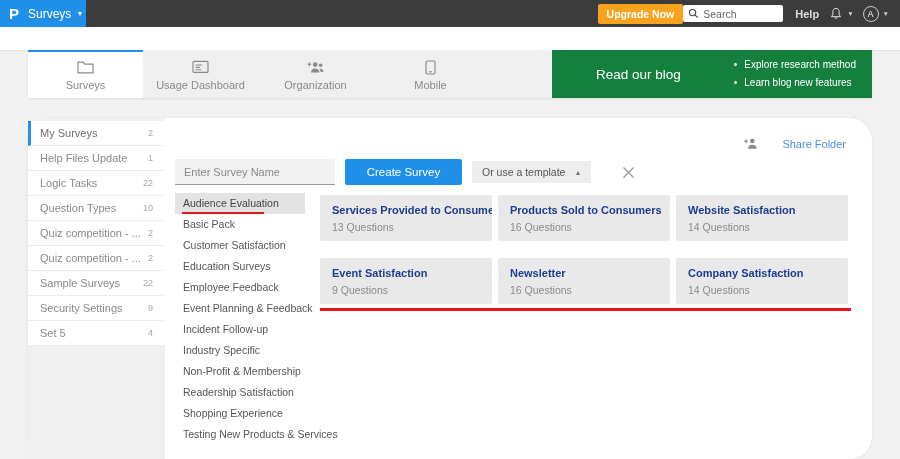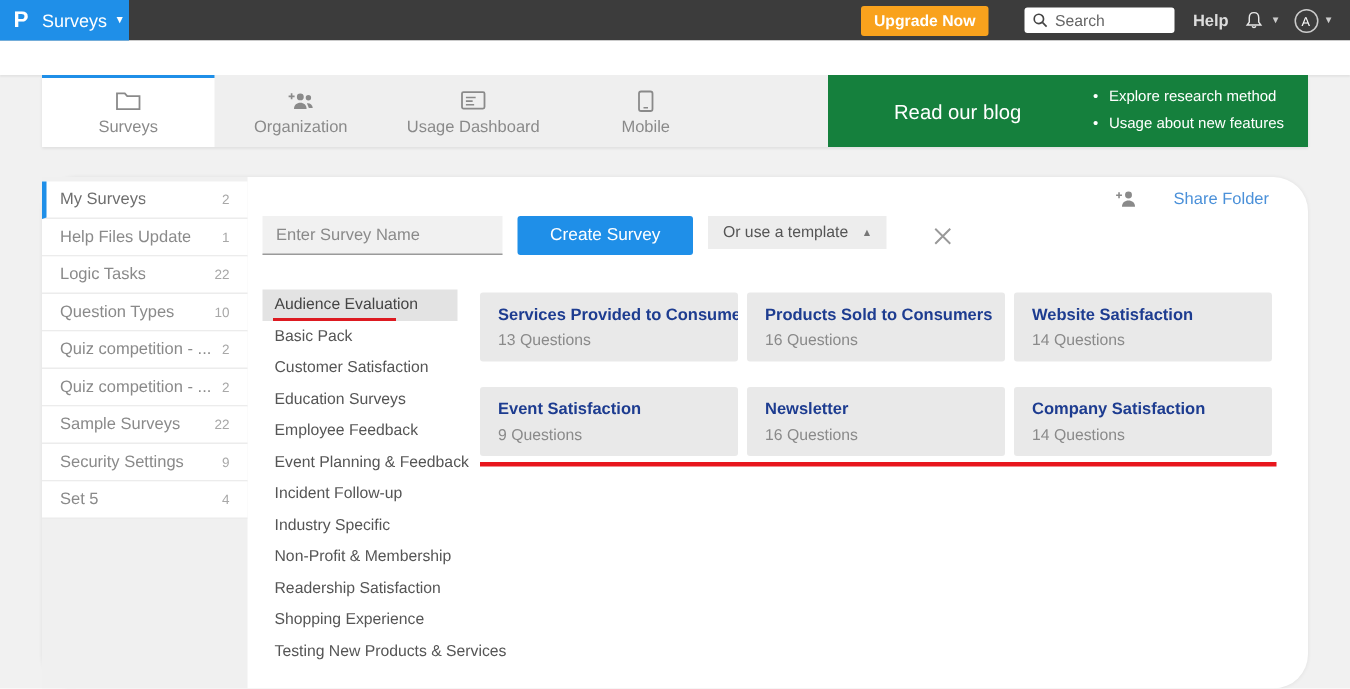--- a/index.html
+++ b/index.html
@@ -10,21 +10,21 @@
     position:relative;
     overflow:hidden;
   }
   
   .topbar { height:27px; background:#3c3c3c; display:flex; align-items:center; }
   .logo-block { width:86px; height:27px; background:#1f8fe8; display:flex; align-items:center; padding-left:9px; cursor:pointer; flex:none; }
   .logo-p { font-size:15px; font-weight:bold; color:#fff; line-height:1; }
   .app-name { font-size:12px; color:#fff; margin-left:9px; }
   .caret { font-size:7px; color:#fff; margin-left:5px; }
   .topbar-spacer { flex:1; }
-  .upgrade { background:#f9a21d; color:#fff; border:none; font-size:10.5px; font-weight:bold; padding:4px 9px; border-radius:2px; margin-right:24px; cursor:pointer; font-family:inherit; }
+  .upgrade { background:#f9a21d; color:#fff; border:none; font-size:10.5px; font-weight:bold; padding:4px 9px; border-radius:2px; margin-right:0; cursor:pointer; font-family:inherit; }
   .searchbox { width:100px; height:17px; background:#fff; border-radius:2px; display:flex; align-items:center; padding:0 5px; margin-right:12px; }
   .searchbox input { border:none; outline:none; background:transparent; width:100%; font-size:10.5px; color:#333; margin-left:4px; font-family:inherit; }
   .searchbox input::placeholder { color:#666; }
   .help { font-size:11px; color:#ddd; margin-right:10px; cursor:pointer;font-weight:bold; }
   .bell-wrap, .avatar-wrap { display:flex; align-items:center; margin-right:9px; cursor:pointer; }
   .caret-sm { font-size:6.5px; color:#ccc; margin-left:4px; }
   .avatar { width:16px; height:16px; border:1px solid #ccc; border-radius:50%; display:flex; align-items:center; justify-content:center; font-size:8.5px; color:#fff; }
   .avatar-wrap { margin-right:11px; }
   
   .subtop { height:23px; background:#fff; box-shadow:0 1px 1px rgba(0,0,0,.05); }
@@ -43,24 +43,24 @@
   .banner-bullets li::before { content:"•"; margin-right:7px; }
   
   .content { position:absolute; left:28px; right:28px; top:118px; bottom:0; background:#fff; display:flex; box-shadow:0 0 3px rgba(0,0,0,.07);border-radius:23px; }
   .sidebar { width:137px; background:#f0f0f0; padding-top:3px; flex:none; }
   .side-item { height:25px; display:flex; align-items:center; justify-content:space-between; padding:0 12px; background:#fff; border-bottom:1px solid #ececec; cursor:pointer; }
   .side-item.active { border-left:3px solid #1f8fe8; padding-left:9px; }
   .side-label { font-size:11px; color:#8a8a8a; white-space:nowrap; overflow:hidden; }
   .side-item.active .side-label { color:#6e6e6e; }
   .side-count { font-size:9px; color:#a8a8a8; }
   .main { flex:1; position:relative; }
-  .share { position:absolute; top:8px; right:26px; display:flex; align-items:center; gap:23px; cursor:pointer; }
+  .share { position:absolute; top:19px; right:26px; display:flex; align-items:center; gap:23px; cursor:pointer; }
   .share-label { font-size:11px; color:#4a90d9; }
   
-  .create-row { position:absolute; top:26px; left:10px; display:flex; }
+  .create-row { position:absolute; top:41px; left:10px; display:flex; align-items:center; }
   .survey-name { width:160px; height:26px; background:#f1f1f1; border:none; border-bottom:1px solid #9a9a9a; padding:0 9px; font-size:11px; color:#333; outline:none; font-family:inherit; }
   .survey-name::placeholder { color:#8a8a8a; }
   .create-btn { margin-left:10px; width:117px; height:26px; background:#1f8fe8; color:#fff; border:none; border-radius:2px; font-size:11.5px; cursor:pointer; font-family:inherit; }
   .template-dd { margin-left:10px; height:22px; background:#ededed; display:flex; align-items:center; padding:0 10px; cursor:pointer; }
   .dd-label { font-size:10.5px; color:#555; }
   .up-caret { font-size:7px; color:#777; margin-left:9px; }
   .close-x { margin-left:31px; cursor:pointer; display:flex; align-items:center; }
   
   .categories { position:absolute; top:75px; left:10px; width:130px; }
   .cat-item { height:21px; line-height:21px; padding-left:8px; font-size:10.5px; color:#555; cursor:pointer; position:relative; white-space:nowrap; }
@@ -116,55 +116,55 @@
       <div class="tab active">
         <span class="tab-icon">
           <svg width="17" height="14" viewBox="0 0 17 14">
             <path d="M1 2.2h5.2l1.6 1.9H16v8.7H1z" fill="none" stroke="#8a8a8a" stroke-width="1.2"></path>
           </svg>
         </span>
         <span class="tab-label">Surveys</span>
       </div>
       <div class="tab">
         <span class="tab-icon">
+          <svg width="17" height="14" viewBox="0 0 17 14">
+            <rect x="1" y="1.4" width="15" height="11" rx="1" fill="none" stroke="#8a8a8a" stroke-width="1.2"></rect>
+            <path d="M3.6 5h6.5M3.6 7.4h4.5M3.6 9.8h5.5" stroke="#8a8a8a" stroke-width="1.1"></path>
+          </svg>
+        </span>
+        <span class="tab-label">Usage Dashboard</span>
+      </div>
+      <div class="tab">
+        <span class="tab-icon">
           <svg width="19" height="14" viewBox="0 0 19 14">
             <circle cx="9.2" cy="4.6" r="2.3" fill="#8a8a8a"></circle>
             <path d="M5 12.6c0-2.6 1.9-4.1 4.2-4.1s4.2 1.5 4.2 4.1z" fill="#8a8a8a"></path>
             <circle cx="14.6" cy="5.2" r="1.8" fill="#8a8a8a"></circle>
             <path d="M13.6 8.9c2-.3 3.7.9 3.9 3.1h-2.6" fill="#8a8a8a"></path>
             <path d="M1.4 4.2h4M3.4 2.2v4" stroke="#8a8a8a" stroke-width="1.1"></path>
           </svg>
         </span>
         <span class="tab-label">Organization</span>
       </div>
       <div class="tab">
         <span class="tab-icon">
-          <svg width="17" height="14" viewBox="0 0 17 14">
-            <rect x="1" y="1.4" width="15" height="11" rx="1" fill="none" stroke="#8a8a8a" stroke-width="1.2"></rect>
-            <path d="M3.6 5h6.5M3.6 7.4h4.5M3.6 9.8h5.5" stroke="#8a8a8a" stroke-width="1.1"></path>
-          </svg>
-        </span>
-        <span class="tab-label">Usage Dashboard</span>
-      </div>
-      <div class="tab">
-        <span class="tab-icon">
           <svg width="11" height="15" viewBox="0 0 11 15">
             <rect x="1" y="1" width="9" height="13" rx="1.4" fill="none" stroke="#8a8a8a" stroke-width="1.2"></rect>
             <path d="M4 11.8h3" stroke="#8a8a8a" stroke-width="1.1"></path>
           </svg>
         </span>
         <span class="tab-label">Mobile</span>
       </div>
     </nav>
   <div class="tab-filler"></div>
   <div class="banner">
     <div class="banner-title">Read our blog</div>
     <ul class="banner-bullets" id="banner-bullets">
         <li>Explore research method</li>
-        <li>Usage about new features</li>
+        <li>Learn blog new features</li>
       </ul>
   </div>
 </div>
 
 <div class="content">
   <aside class="sidebar" id="sidebar">
       <div class="side-item active">
         <span class="side-label">My Surveys</span>
         <span class="side-count">2</span>
       </div>

